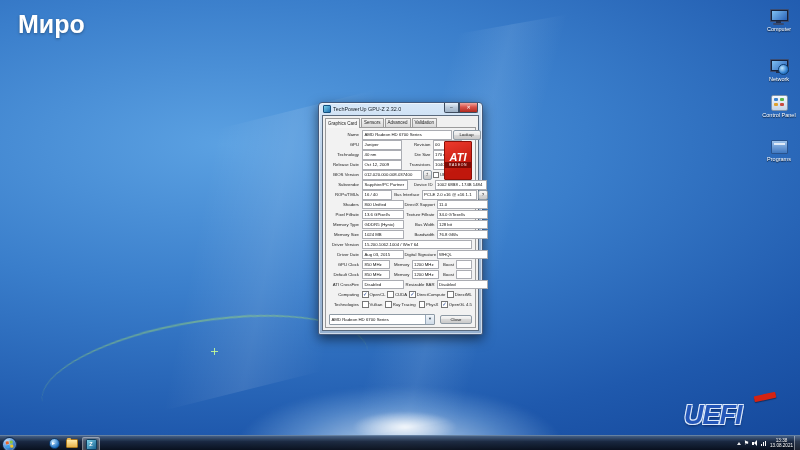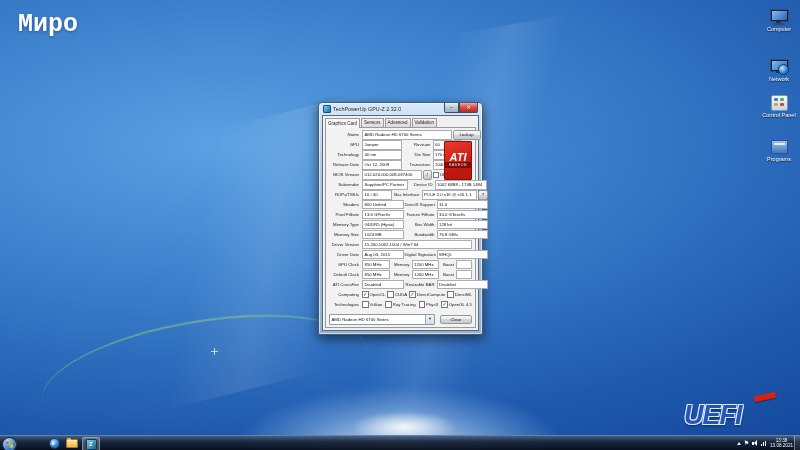--- a/index.html
+++ b/index.html
@@ -21,21 +21,21 @@
     transform:rotate(-10deg);}
   .swoosh{left:40px;top:320px;width:330px;height:110px;border-radius:50%;
     border-top:2px solid rgba(165,225,110,.45);transform:rotate(-9deg);filter:blur(.6px);}
   .sparkle{width:7px;height:7px;}
   .sparkle:before,.sparkle:after{content:"";position:absolute;background:rgba(200,255,150,.85);}
   .sparkle:before{left:3px;top:0;width:1px;height:7px;}
   .sparkle:after{left:0;top:3px;width:7px;height:1px;}
   .leaf{width:10px;height:6px;border-radius:50%;background:rgba(150,220,90,.5);filter:blur(1px);}
 
   .wm-miro{position:absolute;left:18px;top:10px;color:#fff;font-size:25px;font-weight:bold;
-    text-shadow:0 1px 3px rgba(0,0,0,.35);font-family:Liberation Mono, monospace;}
+    text-shadow:0 1px 3px rgba(0,0,0,.35);}
 
   
   .dicon{position:absolute;left:750px;width:58px;text-align:center;cursor:default;}
   .dicon .art{margin:0 auto 1px auto;position:relative;width:20px;height:17px;}
   .dicon .cap{color:#fff;font-size:5.5px;line-height:6px;text-shadow:0 1px 1px rgba(0,0,0,.8);}
   .mon{position:absolute;left:1px;top:1px;width:17px;height:11px;background:#16213a;border:1px solid #3a4c72;border-radius:1px;}
   .mon .scr{position:absolute;inset:1px;background:linear-gradient(135deg,#7fc0f2,#2a62b8);}
   .mon-base{position:absolute;left:7px;top:13px;width:5px;height:2px;background:#222f4d;}
   .mon-foot{position:absolute;left:4px;top:15px;width:11px;height:1.5px;background:#37486e;border-radius:1px;}
   .globe{position:absolute;right:0px;top:6px;width:9px;height:9px;border-radius:50%;

